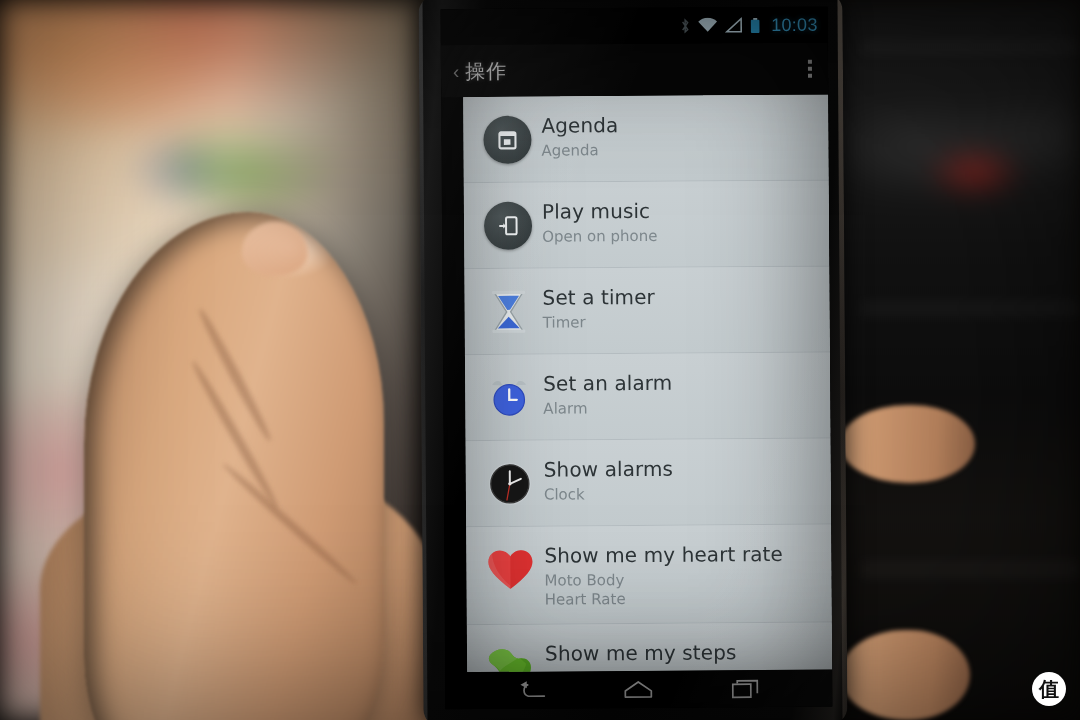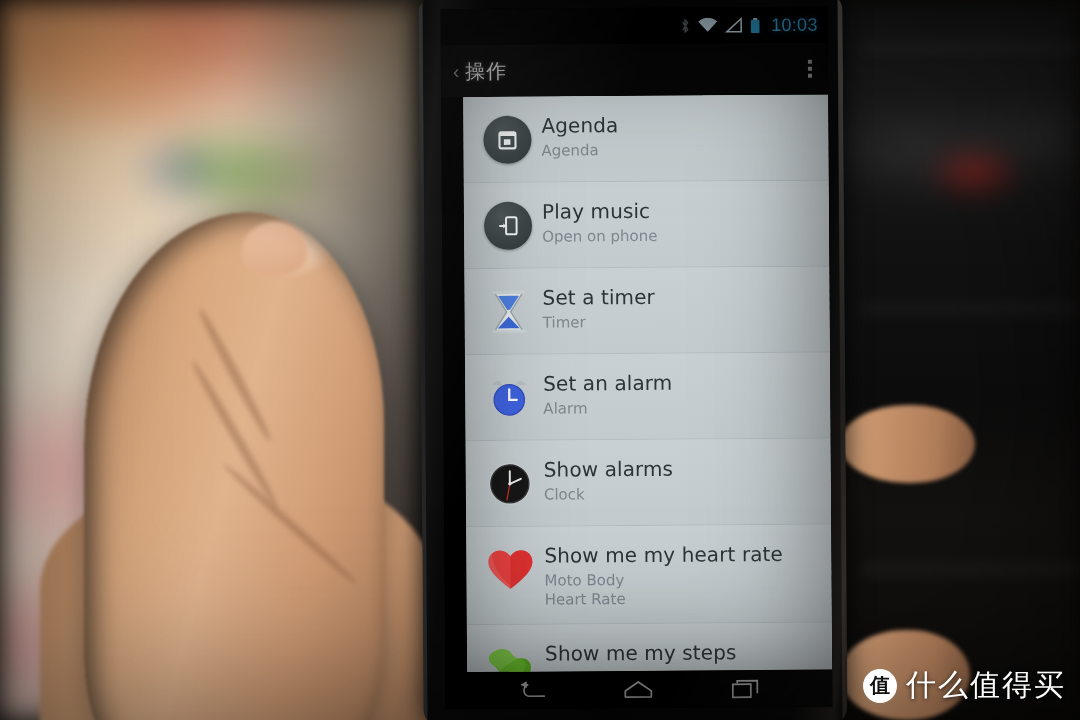--- a/index.html
+++ b/index.html
@@ -404,16 +404,15 @@
 
       <div class="glare"></div>
       <div class="vign"></div>
     </div>
   </div>
 
   <div id="globalvign"></div>
 
   <div class="wm">
     <span class="wm-badge">值</span>
-    <span class="wm-text">什么值得买</span>
   </div>
 
 </div>
 
 </body></html>

